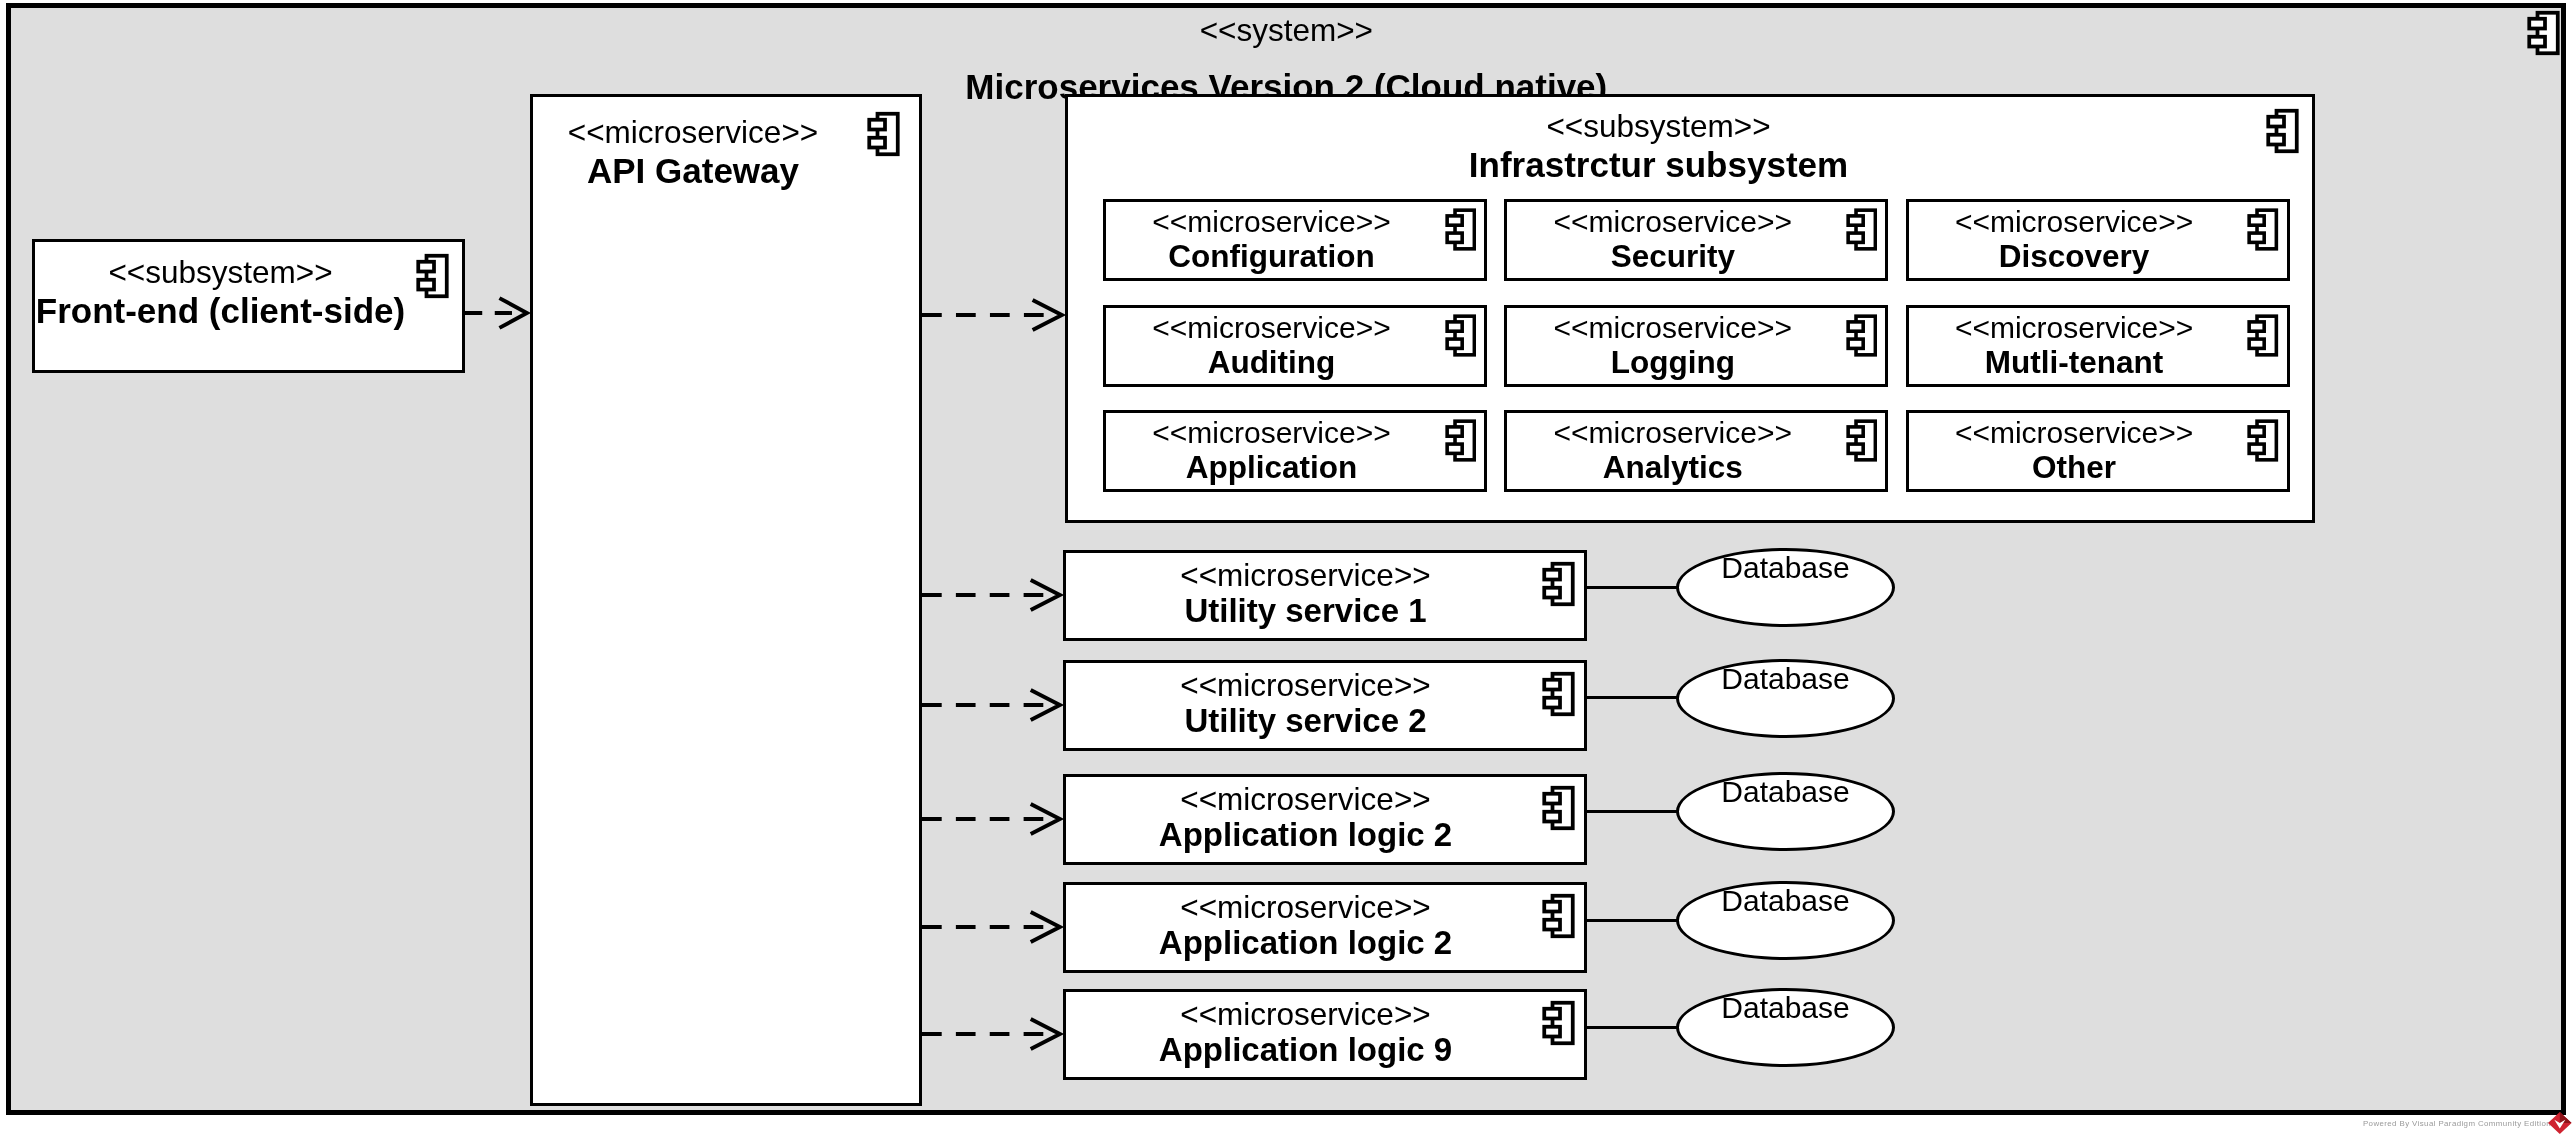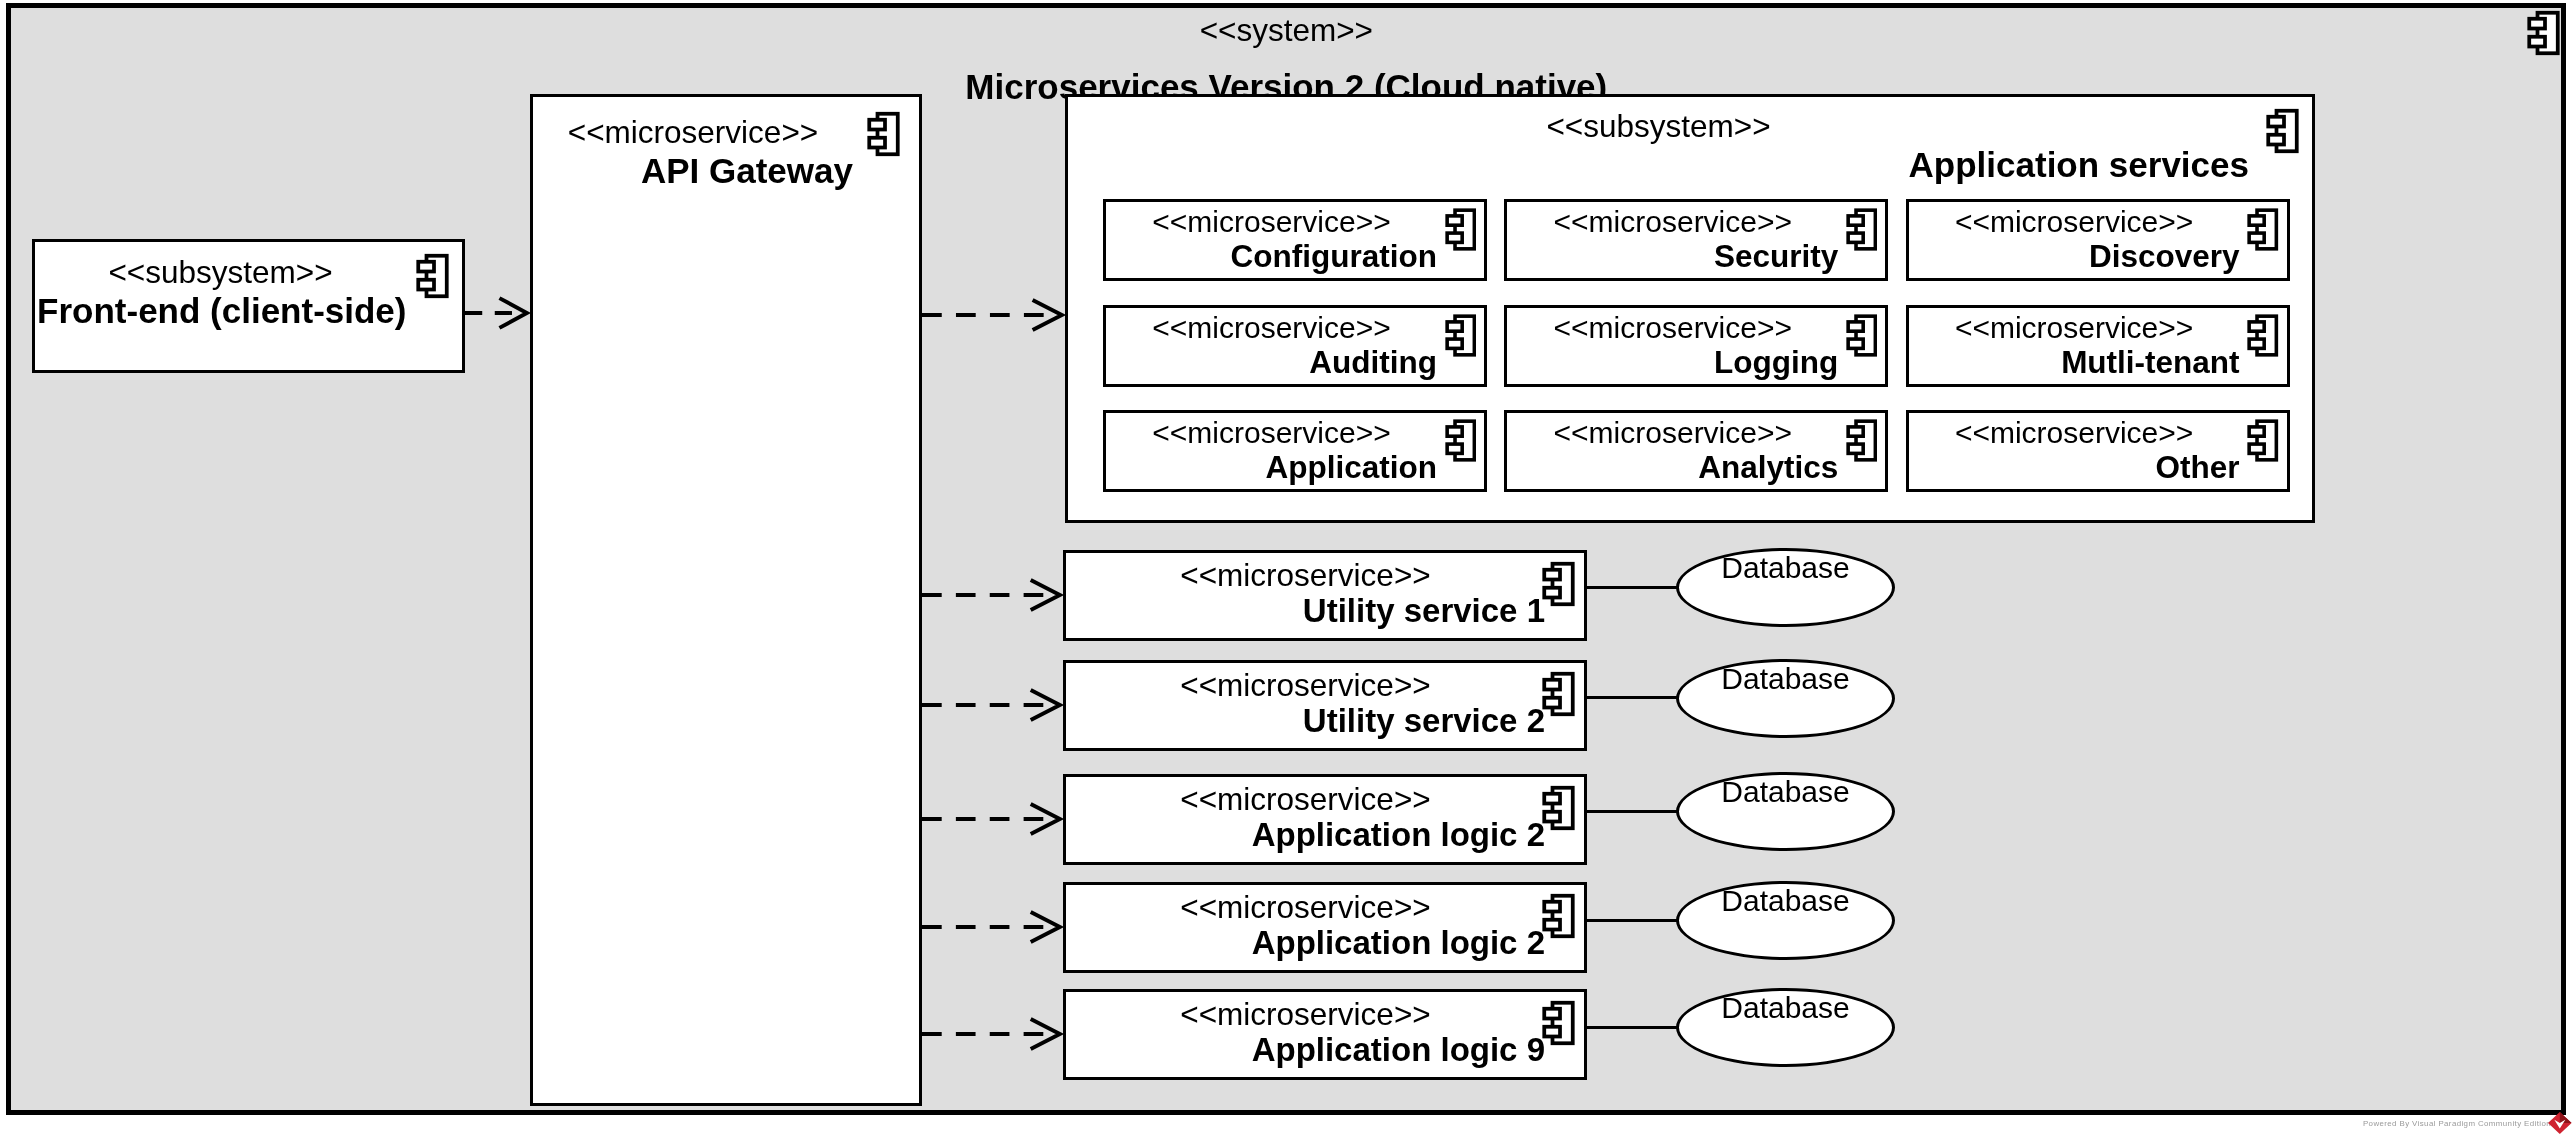--- a/index.html
+++ b/index.html
@@ -11,21 +11,21 @@
               box-sizing:border-box; }
 
   .sys-head { position:absolute; left:6.3px; top:11px; width:2560px; box-sizing:border-box;
               text-align:center; }
   .sys-stereo { font-size:31.5px; line-height:38px; }
   .sys-name   { font-size:35px; line-height:41px; font-weight:bold;margin-top:17px; }
 
   .node { position:absolute; background:var(--fill,#ffffff); border:3.2px solid var(--line,#000);
           box-sizing:border-box; text-align:center; }
   .stereo { font-size:31.5px; line-height:38px; }
-  .bname  { font-size:35px; line-height:39px; font-weight:bold;text-align:right; }
+  .bname  { font-size:35px; line-height:39px; font-weight:bold; }
 
   .frontend { left:31.5px; top:239px; width:433px; height:134px; padding:11px 55px 0 0; }
   .gateway  { left:530px; top:94px; width:392px; height:1012px; padding:15.8px 66px 0 0; }
   .infra    { left:1065px; top:94px; width:1250px; height:429px; padding:9.5px 0 0 0; }
   .infra-head { padding-right:63px; }
 
   .grid { position:absolute; left:35px; top:102px; display:grid;
           grid-template-columns:repeat(3,384px); gap:23.6px 17.3px; }
   .cell { position:relative; width:384px; height:82px; background:var(--fill,#fff);
           border:3.2px solid var(--line,#000); box-sizing:border-box; text-align:center;
@@ -95,21 +95,21 @@
     <rect x="14" y="3" width="27" height="54" fill="#fff" stroke="#000" stroke-width="5"></rect>
     <rect x="3" y="11" width="21" height="13" fill="#fff" stroke="#000" stroke-width="5"></rect>
     <rect x="3" y="35" width="21" height="13" fill="#fff" stroke="#000" stroke-width="5"></rect>
   </svg>
 </span>
   </div>
 
   <div class="node infra">
     <div class="infra-head">
       <div class="stereo">&lt;&lt;subsystem&gt;&gt;</div>
-      <div class="bname">Application services</div>
+      <div class="bname">Infrastrctur subsystem</div>
     </div>
     <span class="comp-icon-slot icon-tr">
   <svg viewBox="0 0 44 60" width="100%" height="100%">
     <rect x="14" y="3" width="27" height="54" fill="#fff" stroke="#000" stroke-width="5"></rect>
     <rect x="3" y="11" width="21" height="13" fill="#fff" stroke="#000" stroke-width="5"></rect>
     <rect x="3" y="35" width="21" height="13" fill="#fff" stroke="#000" stroke-width="5"></rect>
   </svg>
 </span>
     <div class="grid">
       <div class="cell">

